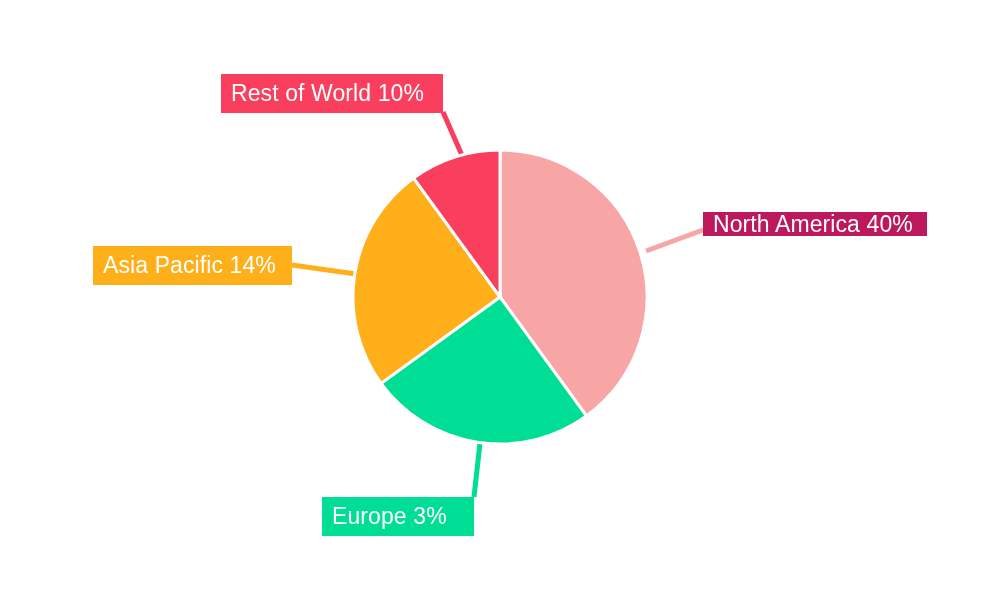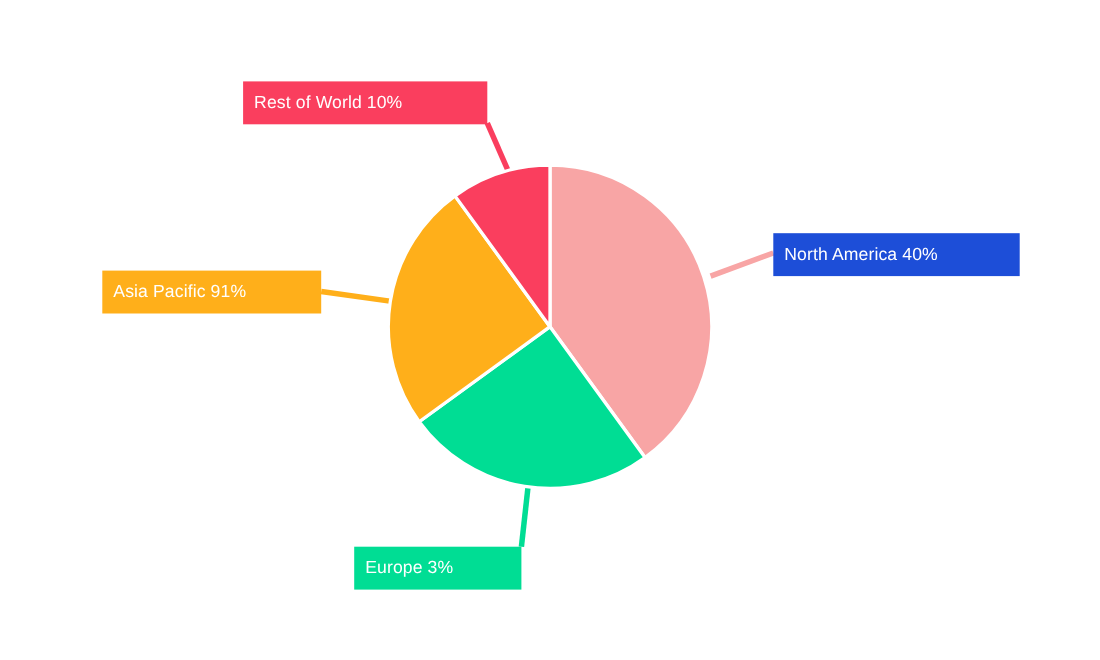--- a/index.html
+++ b/index.html
@@ -28,21 +28,21 @@
     height: 600px;
     display: block;
   }
   .pie-label {
     position: absolute;
     display: flex;
     align-items: center;
     box-sizing: border-box;
     color: #ffffff;
     font-family: "Liberation Sans", sans-serif;
-    font-size: 16px;
+    font-size: 23px;
     line-height: 1;
     white-space: nowrap;
     letter-spacing: 0.1px;
     padding: 0 10px;
     height: 39px;
   }
 </style>
 </head>
 <body>
 
@@ -56,29 +56,29 @@
         <line x1="464" y1="160" x2="443" y2="112" stroke="#FA3E5E" stroke-width="5"></line>
       </g>
     <g id="pie-slices">
         <path d="M 500 297 L 500.00 150.00 A 147 147 0 0 1 586.40 415.93 Z" fill="#F8A5A5" stroke="#FFFFFF" stroke-width="3" stroke-linejoin="round"></path>
         <path d="M 500 297 L 586.40 415.93 A 147 147 0 0 1 381.07 383.40 Z" fill="#00DD94" stroke="#FFFFFF" stroke-width="3" stroke-linejoin="round"></path>
         <path d="M 500 297 L 381.07 383.40 A 147 147 0 0 1 413.60 178.07 Z" fill="#FFAF1A" stroke="#FFFFFF" stroke-width="3" stroke-linejoin="round"></path>
         <path d="M 500 297 L 413.60 178.07 A 147 147 0 0 1 500.00 150.00 Z" fill="#FA3E5E" stroke="#FFFFFF" stroke-width="3" stroke-linejoin="round"></path>
       </g>
   </svg>
 
-  <div class="pie-label" style="left: 703px; top: 212px; width: 224px; height: 39px; background: #1d4ed8; color: rgb(255, 255, 255);">
+  <div class="pie-label" style="left: 703px; top: 212px; width: 224px; height: 24px; background: #be185d; color: rgb(255, 255, 255);">
     <span>North America 40%</span>
   </div>
 
   <div class="pie-label" style="left: 322px; top: 497px; width: 152px; height: 39px; background: rgb(0, 221, 148); color: rgb(255, 255, 255);">
     <span>Europe 3%</span>
   </div>
 
   <div class="pie-label" style="left: 93px; top: 246px; width: 199px; height: 39px; background: rgb(255, 175, 26); color: rgb(255, 255, 255);">
-    <span>Asia Pacific 91%</span>
+    <span>Asia Pacific 14%</span>
   </div>
 
   <div class="pie-label" style="left: 221px; top: 74px; width: 222px; height: 39px; background: rgb(250, 62, 94); color: rgb(255, 255, 255);">
     <span>Rest of World 10%</span>
   </div>
 
 </div>
 
 </body></html>

